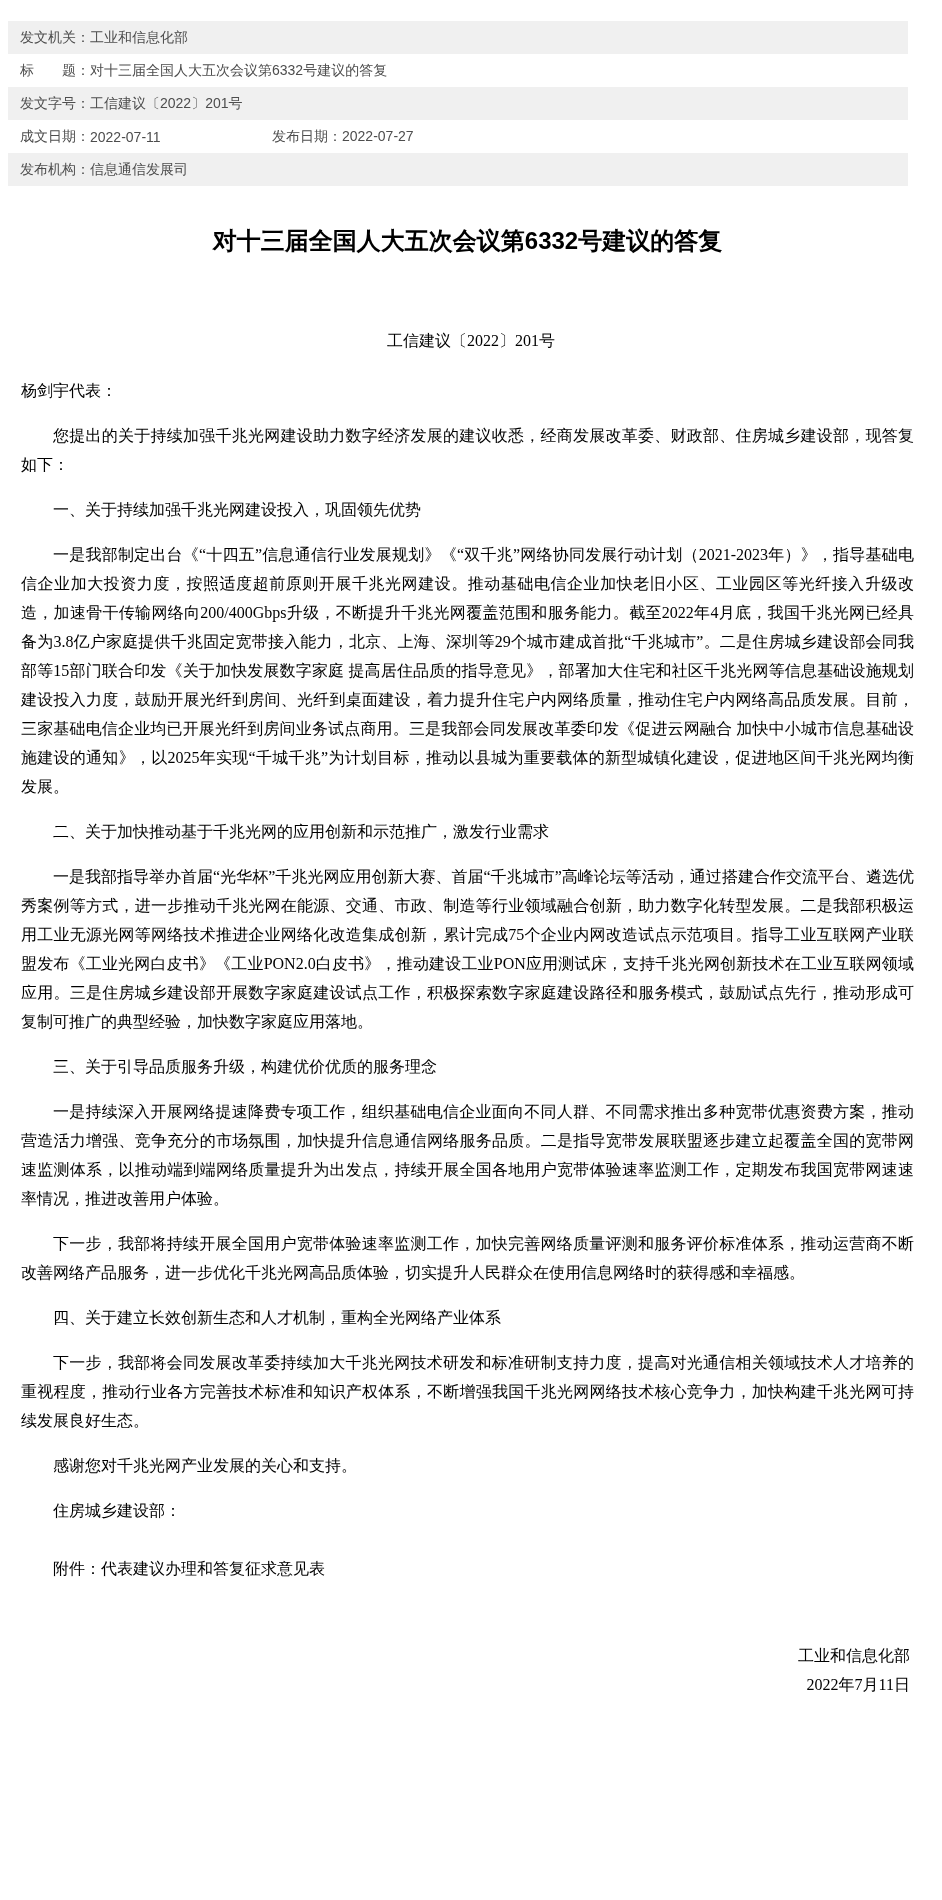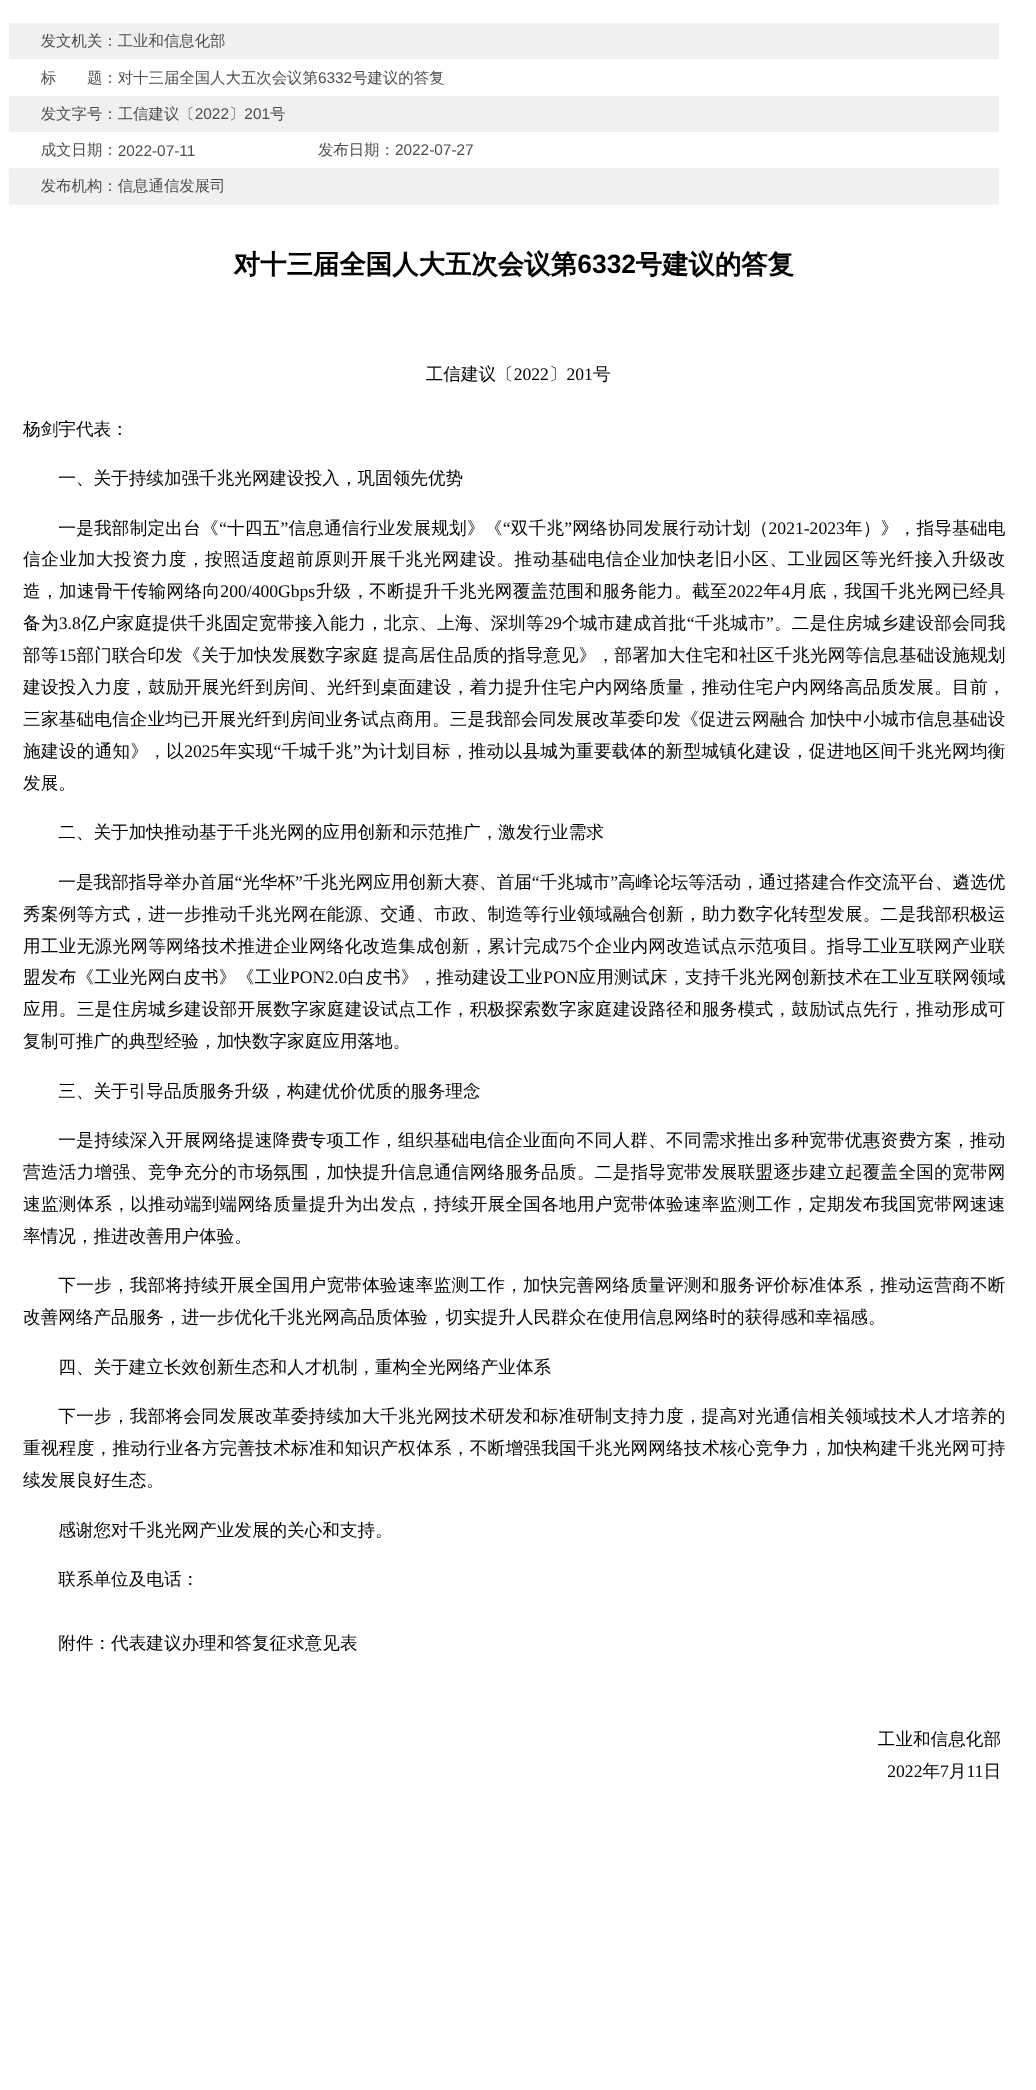--- a/index.html
+++ b/index.html
@@ -16,21 +16,21 @@
     margin: 21px 0 0 8px;
     width: 900px;
     font-family: "Liberation Sans", sans-serif;
     font-size: 14px;
     color: #4d4d4d;
   }
   .meta-row {
     display: flex;
     align-items: center;
     height: 33px;
-    padding-left: 29px;
+    padding-left: 12px;
     background: #ffffff;
   }
   .meta-row.gray { background: #f0f0f0; }
   .meta-label { white-space: pre; }
   .meta-pair { display: flex; }
   .meta-pair.first { width: 252px; align-items: center; }
 
   
   .doc-title {
     margin: 38px 12px 0 5px;
@@ -99,31 +99,32 @@
     <span class="meta-value">信息通信发展司</span>
   </div>
 </div>
 
 <h1 class="doc-title">对十三届全国人大五次会议第6332号建议的答复</h1>
 
 <div class="doc-no">工信建议〔2022〕201号</div>
 
 <div class="body-text">
   <p>杨剑宇代表：</p>
+  <p class="indent">您提出的关于持续加强千兆光网建设助力数字经济发展的建议收悉，经商发展改革委、财政部、住房城乡建设部，现答复如下：</p>
   <p class="indent">一、关于持续加强千兆光网建设投入，巩固领先优势</p>
   <p class="indent">一是我部制定出台《“十四五”信息通信行业发展规划》《“双千兆”网络协同发展行动计划（2021-2023年）》，指导基础电信企业加大投资力度，按照适度超前原则开展千兆光网建设。推动基础电信企业加快老旧小区、工业园区等光纤接入升级改造，加速骨干传输网络向200/400Gbps升级，不断提升千兆光网覆盖范围和服务能力。截至2022年4月底，我国千兆光网已经具备为3.8亿户家庭提供千兆固定宽带接入能力，北京、上海、深圳等29个城市建成首批“千兆城市”。二是住房城乡建设部会同我部等15部门联合印发《关于加快发展数字家庭 提高居住品质的指导意见》，部署加大住宅和社区千兆光网等信息基础设施规划建设投入力度，鼓励开展光纤到房间、光纤到桌面建设，着力提升住宅户内网络质量，推动住宅户内网络高品质发展。目前，三家基础电信企业均已开展光纤到房间业务试点商用。三是我部会同发展改革委印发《促进云网融合 加快中小城市信息基础设施建设的通知》，以2025年实现“千城千兆”为计划目标，推动以县城为重要载体的新型城镇化建设，促进地区间千兆光网均衡发展。</p>
   <p class="indent">二、关于加快推动基于千兆光网的应用创新和示范推广，激发行业需求</p>
   <p class="indent">一是我部指导举办首届“光华杯”千兆光网应用创新大赛、首届“千兆城市”高峰论坛等活动，通过搭建合作交流平台、遴选优秀案例等方式，进一步推动千兆光网在能源、交通、市政、制造等行业领域融合创新，助力数字化转型发展。二是我部积极运用工业无源光网等网络技术推进企业网络化改造集成创新，累计完成75个企业内网改造试点示范项目。指导工业互联网产业联盟发布《工业光网白皮书》《工业PON2.0白皮书》，推动建设工业PON应用测试床，支持千兆光网创新技术在工业互联网领域应用。三是住房城乡建设部开展数字家庭建设试点工作，积极探索数字家庭建设路径和服务模式，鼓励试点先行，推动形成可复制可推广的典型经验，加快数字家庭应用落地。</p>
   <p class="indent">三、关于引导品质服务升级，构建优价优质的服务理念</p>
   <p class="indent">一是持续深入开展网络提速降费专项工作，组织基础电信企业面向不同人群、不同需求推出多种宽带优惠资费方案，推动营造活力增强、竞争充分的市场氛围，加快提升信息通信网络服务品质。二是指导宽带发展联盟逐步建立起覆盖全国的宽带网速监测体系，以推动端到端网络质量提升为出发点，持续开展全国各地用户宽带体验速率监测工作，定期发布我国宽带网速速率情况，推进改善用户体验。</p>
   <p class="indent">下一步，我部将持续开展全国用户宽带体验速率监测工作，加快完善网络质量评测和服务评价标准体系，推动运营商不断改善网络产品服务，进一步优化千兆光网高品质体验，切实提升人民群众在使用信息网络时的获得感和幸福感。</p>
   <p class="indent">四、关于建立长效创新生态和人才机制，重构全光网络产业体系</p>
   <p class="indent">下一步，我部将会同发展改革委持续加大千兆光网技术研发和标准研制支持力度，提高对光通信相关领域技术人才培养的重视程度，推动行业各方完善技术标准和知识产权体系，不断增强我国千兆光网网络技术核心竞争力，加快构建千兆光网可持续发展良好生态。</p>
   <p class="indent">感谢您对千兆光网产业发展的关心和支持。</p>
-  <p class="indent">联系单位及电话：</p>
+  <p class="indent">住房城乡建设部：</p>
   <p class="indent attachment">附件：代表建议办理和答复征求意见表</p>
 </div>
 
 <div class="signature">
   <div>工业和信息化部</div>
   <div>2022年7月11日</div>
 </div>
 
 <div class="page-bottom-pad"></div>
 

